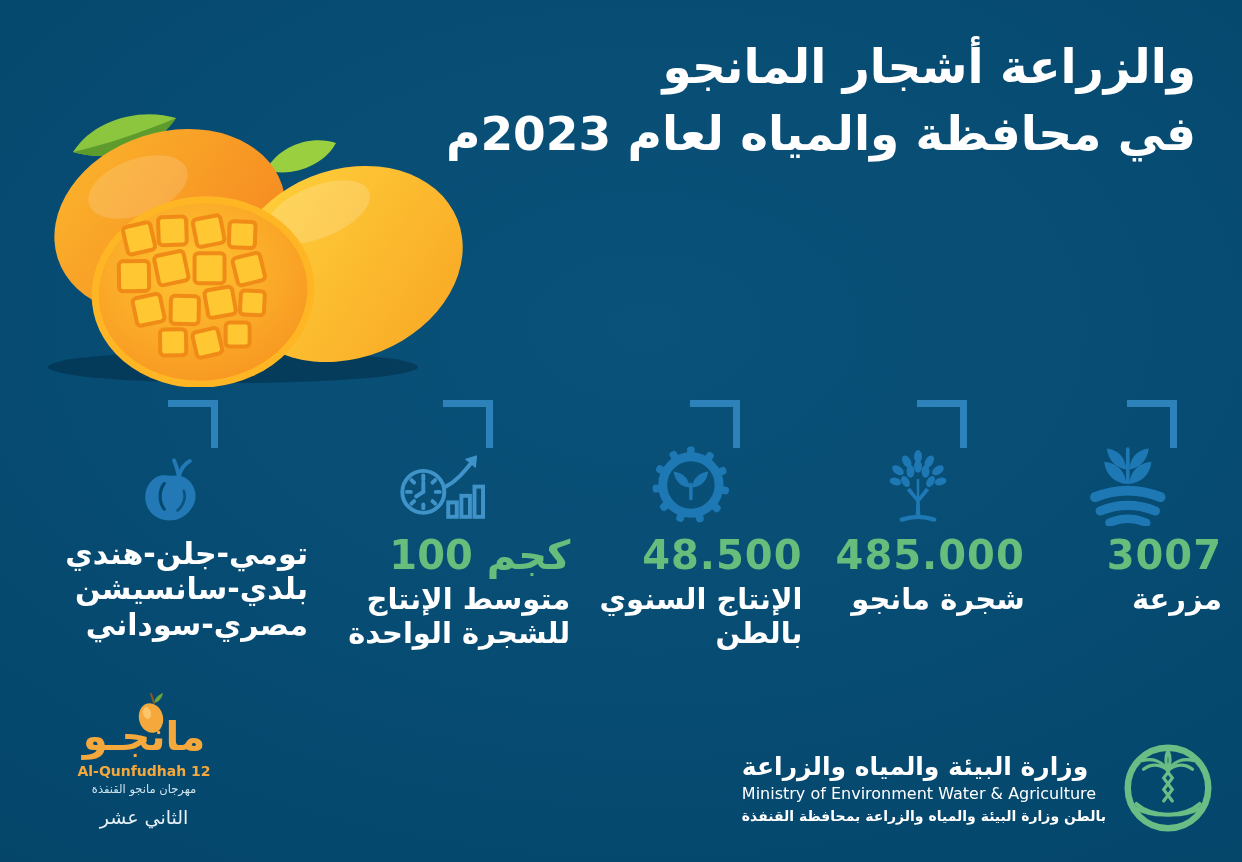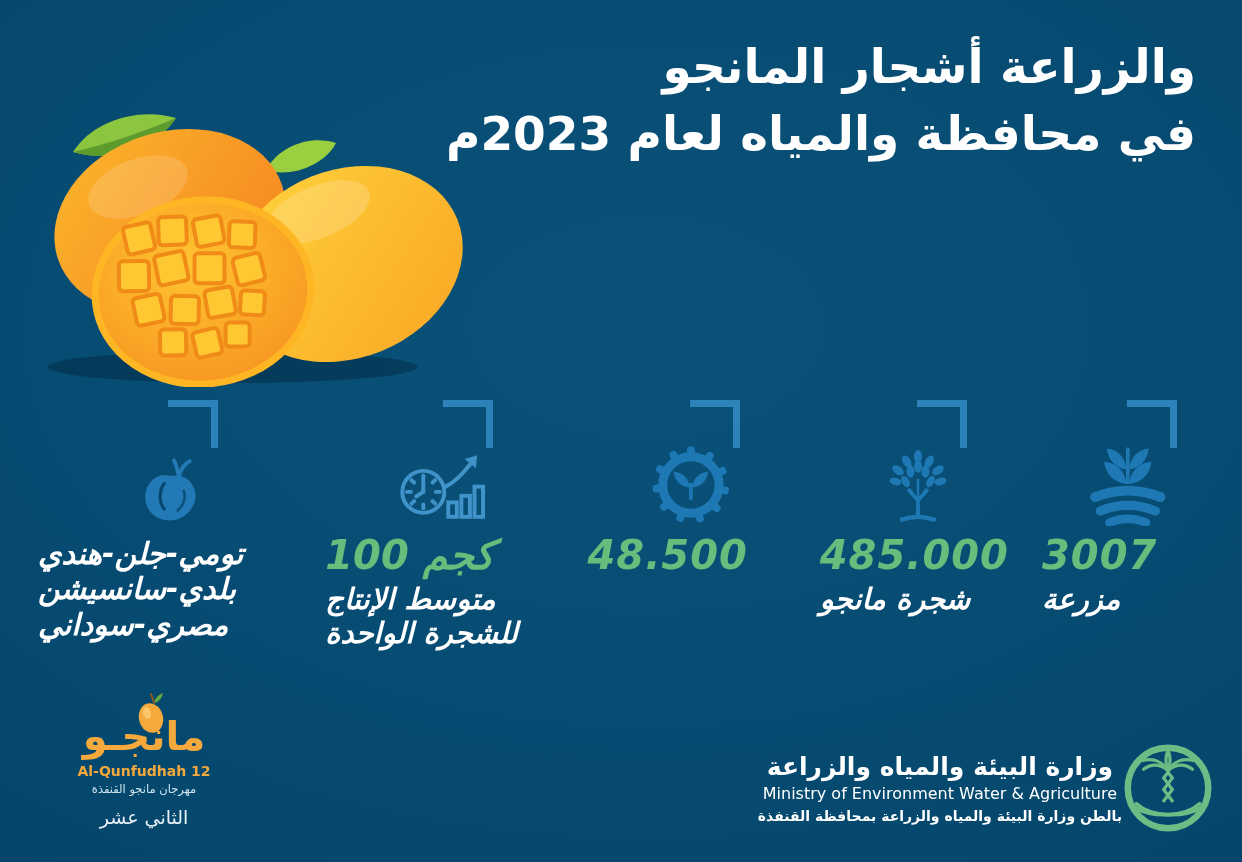--- a/index.html
+++ b/index.html
@@ -28,21 +28,21 @@
     color:var(--white);font-weight:bold;font-size:47px;line-height:1.42;
     direction:rtl;
   }
   
   .mango-photo{position:absolute;top:52px;left:18px;}
   
   .stats-row{
     position:absolute;top:400px;left:38px;right:20px;
     display:flex;flex-direction:row-reverse;justify-content:space-between;
   }
-  .stat{text-align:left;color:var(--white);font-style:italic;}
+  .stat{text-align:right;color:var(--white);}
   .stat .icon-area{position:relative;height:126px;margin-bottom:6px;}
   .bracket{
     position:absolute;top:0;left:50%;transform:translateX(-5px);
     width:50px;height:48px;
     border-top:7px solid var(--bracket-blue);
     border-right:7px solid var(--bracket-blue);
   }
   .icon-svg{position:absolute;bottom:0;left:50%;transform:translateX(-55%);}
   .value{
     font-size:40px;font-weight:bold;color:var(--green);
@@ -61,21 +61,21 @@
     font-size:40px;font-weight:bold;color:var(--orange);direction:rtl;line-height:62px;
   }
   .festival-mango-svg{position:absolute;top:-14px;left:50%;transform:translateX(-8px);}
   .festival-en{color:var(--orange);font-size:14px;font-weight:bold;margin-top:-4px;}
   .festival-ar{color:#cfe3ef;font-size:11.5px;margin-top:3px;direction:rtl;}
   .festival-edition{color:#e8f1f7;font-size:19px;margin-top:10px;direction:rtl;}
   
   .ministry{
     position:absolute;right:28px;bottom:28px;display:flex;align-items:center;
   }
-  .ministry-text{text-align:center;color:var(--white);}
+  .ministry-text{text-align:left;margin-right:16px;color:var(--white);}
   .ministry-ar{font-size:25px;font-weight:bold;direction:rtl;}
   .ministry-en{font-size:16px;margin-top:3px;}
   .ministry-office{font-size:14px;font-weight:bold;margin-top:5px;direction:rtl;}
 </style>
 </head>
 <body>
 
 <div class="canvas">
 
   <svg class="mango-photo" width="470" height="335" viewBox="0 0 470 335">
@@ -205,20 +205,24 @@
           </g>
           <circle cx="32" cy="32" r="22" fill="none" stroke="#1e78b4" stroke-width="7"></circle>
           <g fill="#1e78b4">
             <path d="M31 34 C24 33.5 19.5 29 18.5 21.5 C26 22.5 30.5 27 31 34 Z"></path>
             <path d="M33 34 C40 33.5 44.5 29 45.5 21.5 C38 22.5 33.5 27 33 34 Z"></path>
             <rect x="30.6" y="30" width="2.8" height="14" rx="1.4"></rect>
           </g>
         </svg>
       </div>
       <div class="value">48.500</div>
+      <div class="label">
+        <div>الإنتاج السنوي</div>
+        <div>بالطن</div>
+      </div>
     </div>
 
     <div class="stat stat-w4">
       <div class="icon-area">
         <div class="bracket"></div>
         <svg class="icon-svg" width="100" height="84" viewBox="0 0 76 64">
           <g fill="none" stroke="#3f93c9" stroke-width="3" stroke-linecap="round">
             <circle cx="23" cy="38" r="16"></circle>
             <path d="M23 25.5 L23 28.5"></path>
               <path d="M23 47.5 L23 50.5"></path>

